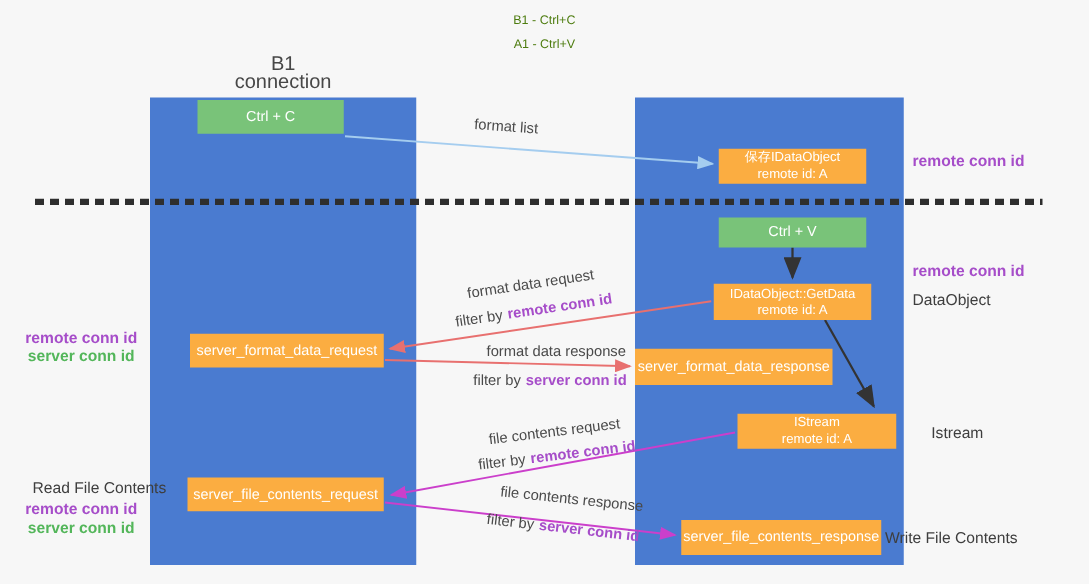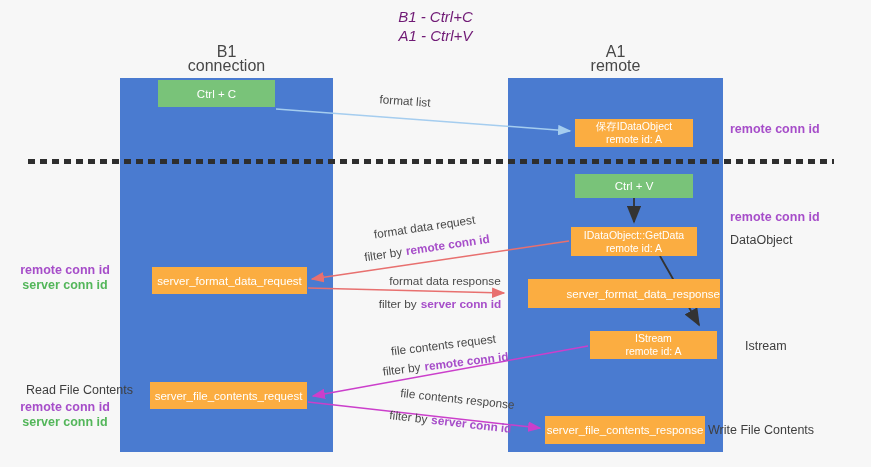--- a/index.html
+++ b/index.html
@@ -1,20 +1,20 @@
 <!DOCTYPE html>
 <html><head>
 <meta charset="utf-8">
 <style>
   html,body{margin:0;padding:0;}
   body{font-family:"Liberation Sans","DejaVu Sans",sans-serif;background:#f7f7f7;}
   .canvas{position:relative;width:871px;height:467px;background:#f7f7f7;overflow:hidden;}
 
-  .title{position:absolute;left:0;right:0;top:7px;text-align:center;color:#701a75;
-         font-size:15px;line-height:19px;font-style:italic;}
+  .title{position:absolute;left:0;right:0;top:7px;text-align:center;color:#4d7c0f;
+         font-size:10px;line-height:19px;}
 
   .lane-header{position:absolute;text-align:center;color:#474747;font-size:16px;line-height:14px;top:45px;}
   .lane-header.left{left:120px;width:213px;}
   .lane-header.right{left:508px;width:215px;}
 
   .lane{position:absolute;top:78px;height:374px;background:#4a7bd0;}
   .lane.left{left:120px;width:213px;}
   .lane.right{left:508px;width:215px;}
 
   .divider{position:absolute;left:28px;top:159px;width:806px;height:5px;
@@ -44,24 +44,20 @@
 <div class="canvas">
 
   <div class="title">
     <div>B1 - Ctrl+C</div>
     <div>A1 - Ctrl+V</div>
   </div>
 
   <div class="lane-header left">
     <div>B1</div>
     <div>connection</div>
-  </div>
-  <div class="lane-header right">
-    <div>A1</div>
-    <div>remote</div>
   </div>
 
   <div class="lane left"></div>
   <div class="lane right"></div>
 
   <div class="divider"></div>
 
   <svg class="arrows" width="871" height="467">
     <defs>
       <marker id="mBlue" markerWidth="9" markerHeight="7" refX="8" refY="3.5" orient="auto">
@@ -101,21 +97,21 @@
 
   <div class="node orange two" style="left:571px;top:227px;width:126px;height:29px;">
     <div>IDataObject::GetData</div>
     <div>remote id: A</div>
   </div>
 
   <div class="node orange one" style="left:152px;top:267px;width:155px;height:27px;">
     <div>server_format_data_request</div>
   </div>
 
-  <div class="node orange one" style="left:528px;top:279px;width:192px;height:29px;align-items:flex-end;">
+  <div class="node orange one" style="left:508px;top:279px;width:158px;height:29px;">
     <div>server_format_data_response</div>
   </div>
 
   <div class="node orange two" style="left:590px;top:331px;width:127px;height:28px;">
     <div>IStream</div>
     <div>remote id: A</div>
   </div>
 
   <div class="node orange one" style="left:150px;top:382px;width:157px;height:27px;">
     <div>server_file_contents_request</div>

